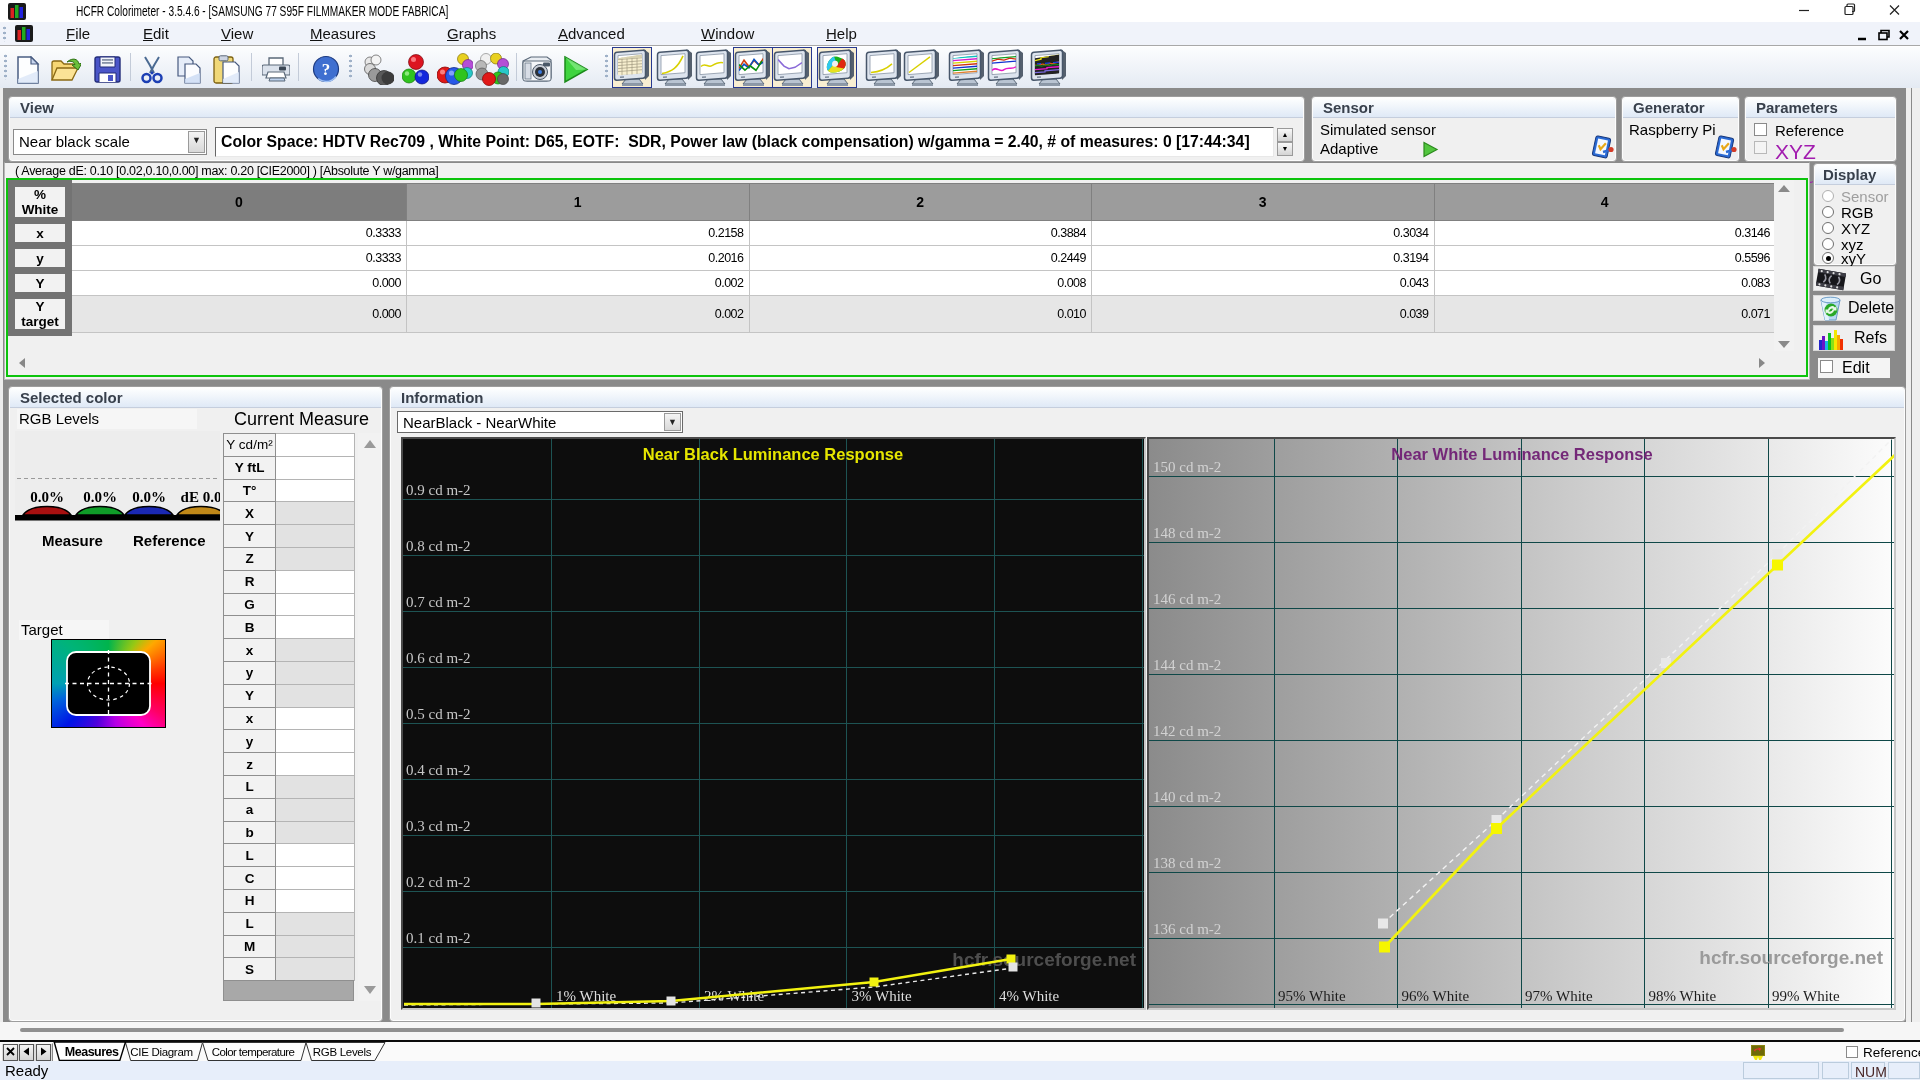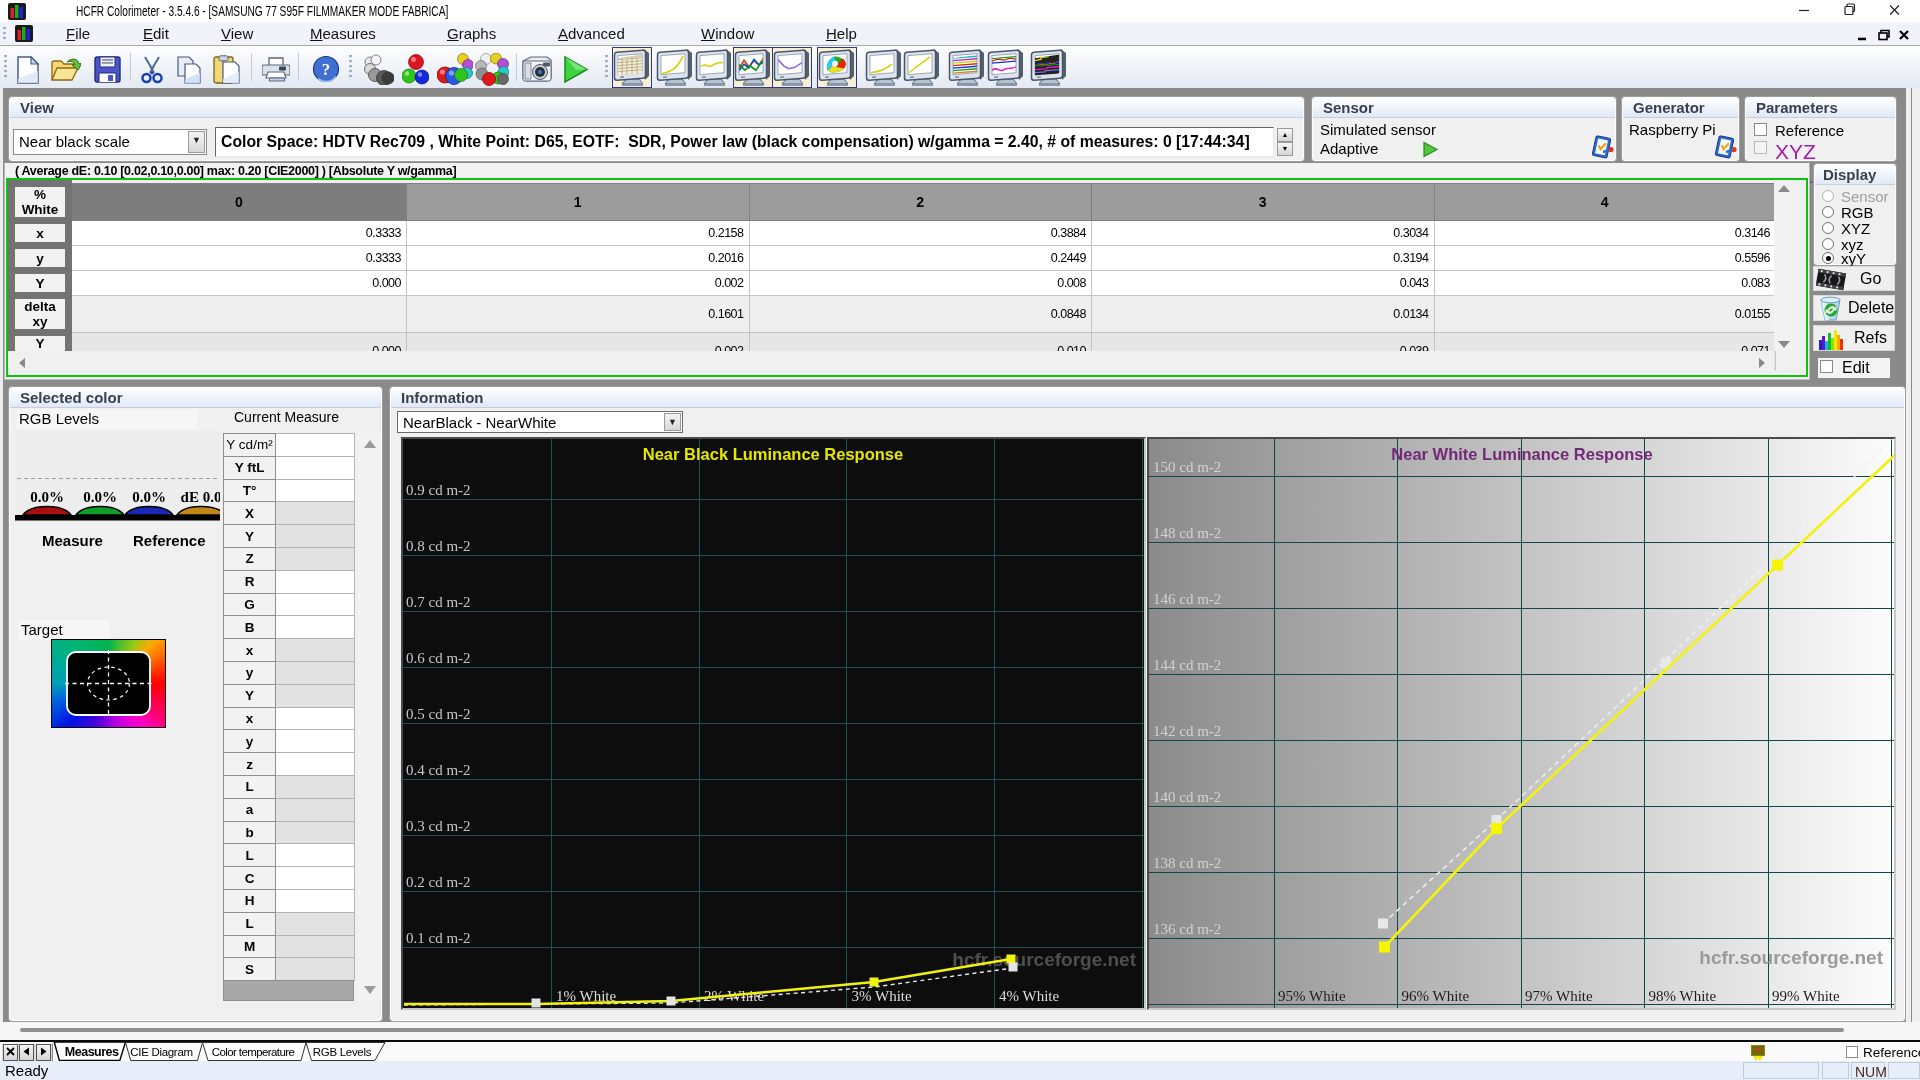--- a/index.html
+++ b/index.html
@@ -367,21 +367,21 @@
 
 <div class="gbox" style="left:1744px;top:8px;width:153px;height:66px">
 <div class="gtitle">Parameters</div>
 <div class="cb" style="left:9px;top:26px"></div>
 <div class="a" style="left:30px;top:25px;font-size:15px">Reference</div>
 <div class="cb" style="left:9px;top:44px;border-color:#b8b8b8;background:#f4f4f4"></div>
 <div class="a" style="left:30px;top:43px;font-size:21px;color:#a21caf">XYZ Adjustment</div>
 </div>
 
 <div class="a" style="left:4px;top:74px;width:1806px;height:218px;background:#f2f2f2;border:1px solid #b8b8b8;border-top-color:#8a8a8a">
-<div class="a" style="left:10px;top:1px;font-size:12.5px;font-weight:bold;white-space:nowrap;letter-spacing:-0.3px">( Average dE: 0.10 [0.02,0.10,0.00] max: 0.20 [CIE2000] ) [Absolute Y w/gamma]</div>
+<div class="a" style="left:10px;top:1px;font-size:12.5px;font-weight:normal;white-space:nowrap;letter-spacing:-0.3px">( Average dE: 0.10 [0.02,0.10,0.00] max: 0.20 [CIE2000] ) [Absolute Y w/gamma]</div>
 <div class="a" style="left:1px;top:15px;width:1802px;height:199px;border:2px solid #0cc40c;background:#f0f0f0">
 <table style="position:absolute;left:0;top:0;border-collapse:collapse;table-layout:fixed;font-size:15px" cellspacing="0">
 <colgroup>
             <col style="width:57px">
             <col style="width:338px">
             <col style="width:342.5px">
             <col style="width:342.5px">
             <col style="width:342.5px">
             <col style="width:341.5px">
           </colgroup>
@@ -412,28 +412,20 @@
             </tr>
 <tr style="height:25px">
               <td class="rh">Y</td>
               <td class="dv">0.000</td>
               <td class="dv">0.002</td>
               <td class="dv">0.008</td>
               <td class="dv">0.043</td>
               <td class="dv">0.083</td>
             </tr>
 <tr style="height:25px">
-              <td class="rh">delta xy</td>
-              <td class="dv" style="background:#efefef"></td>
-              <td class="dv" style="background:#efefef">0.1601</td>
-              <td class="dv" style="background:#efefef">0.0848</td>
-              <td class="dv" style="background:#efefef">0.0134</td>
-              <td class="dv" style="background:#efefef">0.0155</td>
-            </tr>
-<tr style="height:25px">
               <td class="rh">Y target</td>
               <td class="dv" style="background:#e6e6e6">0.000</td>
               <td class="dv" style="background:#e6e6e6">0.002</td>
               <td class="dv" style="background:#e6e6e6">0.010</td>
               <td class="dv" style="background:#e6e6e6">0.039</td>
               <td class="dv" style="background:#e6e6e6">0.071</td>
             </tr>
 </tbody>
         </table>
 <div class="a" style="left:0;top:171px;width:1766px;height:24px;background:#f0f0f0">
@@ -520,21 +512,21 @@
 </div>
 <div class="a" style="left:1818px;top:270px;width:72px;height:20px;background:#f4f4f4">
 <div class="cb" style="left:2px;top:2px"></div>
 <div class="a" style="left:24px;top:1px;font-size:16px">Edit</div>
 </div>
 
 <div class="gbox" style="left:8px;top:298px;width:375px;height:636px">
 <div class="gtitle">Selected color</div>
 <div class="a" style="left:8px;top:22px;width:180px;height:20px;background:#f6f6f6"></div>
 <div class="a" style="left:10px;top:23px;font-size:15px">RGB Levels</div>
-<div class="a" style="left:225px;top:22px;font-size:14px">Current Measure</div>
+<div class="a" style="left:225px;top:22px;font-size:18px">Current Measure</div>
 <div class="a" style="left:6px;top:44px;width:205px;height:91px;background:#ededed">
 <svg class="a" style="left:0;top:0" width="205" height="91">
 <path d="M2 47.5 H203" stroke="#9a9a9a" stroke-width="1" stroke-dasharray="4 3" shape-rendering="crispEdges"></path>
 <path d="M8 84 q6 -8.5 24 -8.5 q18 0 24 8.5 z" fill="#a81010" stroke="#000" stroke-width="1.5"></path>
 <path d="M61 84 q6 -8.5 24 -8.5 q18 0 24 8.5 z" fill="#0f9c28" stroke="#000" stroke-width="1.5"></path>
 <path d="M110 84 q6 -8.5 24 -8.5 q18 0 24 8.5 z" fill="#1a28b4" stroke="#000" stroke-width="1.5"></path>
 <path d="M162 84 q6 -8.5 24 -8.5 q18 0 24 8.5 z" fill="#c08818" stroke="#000" stroke-width="1.5"></path>
 <rect x="0" y="84" width="206" height="5.5" fill="#000"></rect>
 <text x="32" y="71" font-size="15" font-weight="bold" font-family="Liberation Serif,serif" fill="#000" text-anchor="middle">0.0%</text>
 <text x="85" y="71" font-size="15" font-weight="bold" font-family="Liberation Serif,serif" fill="#000" text-anchor="middle">0.0%</text>

